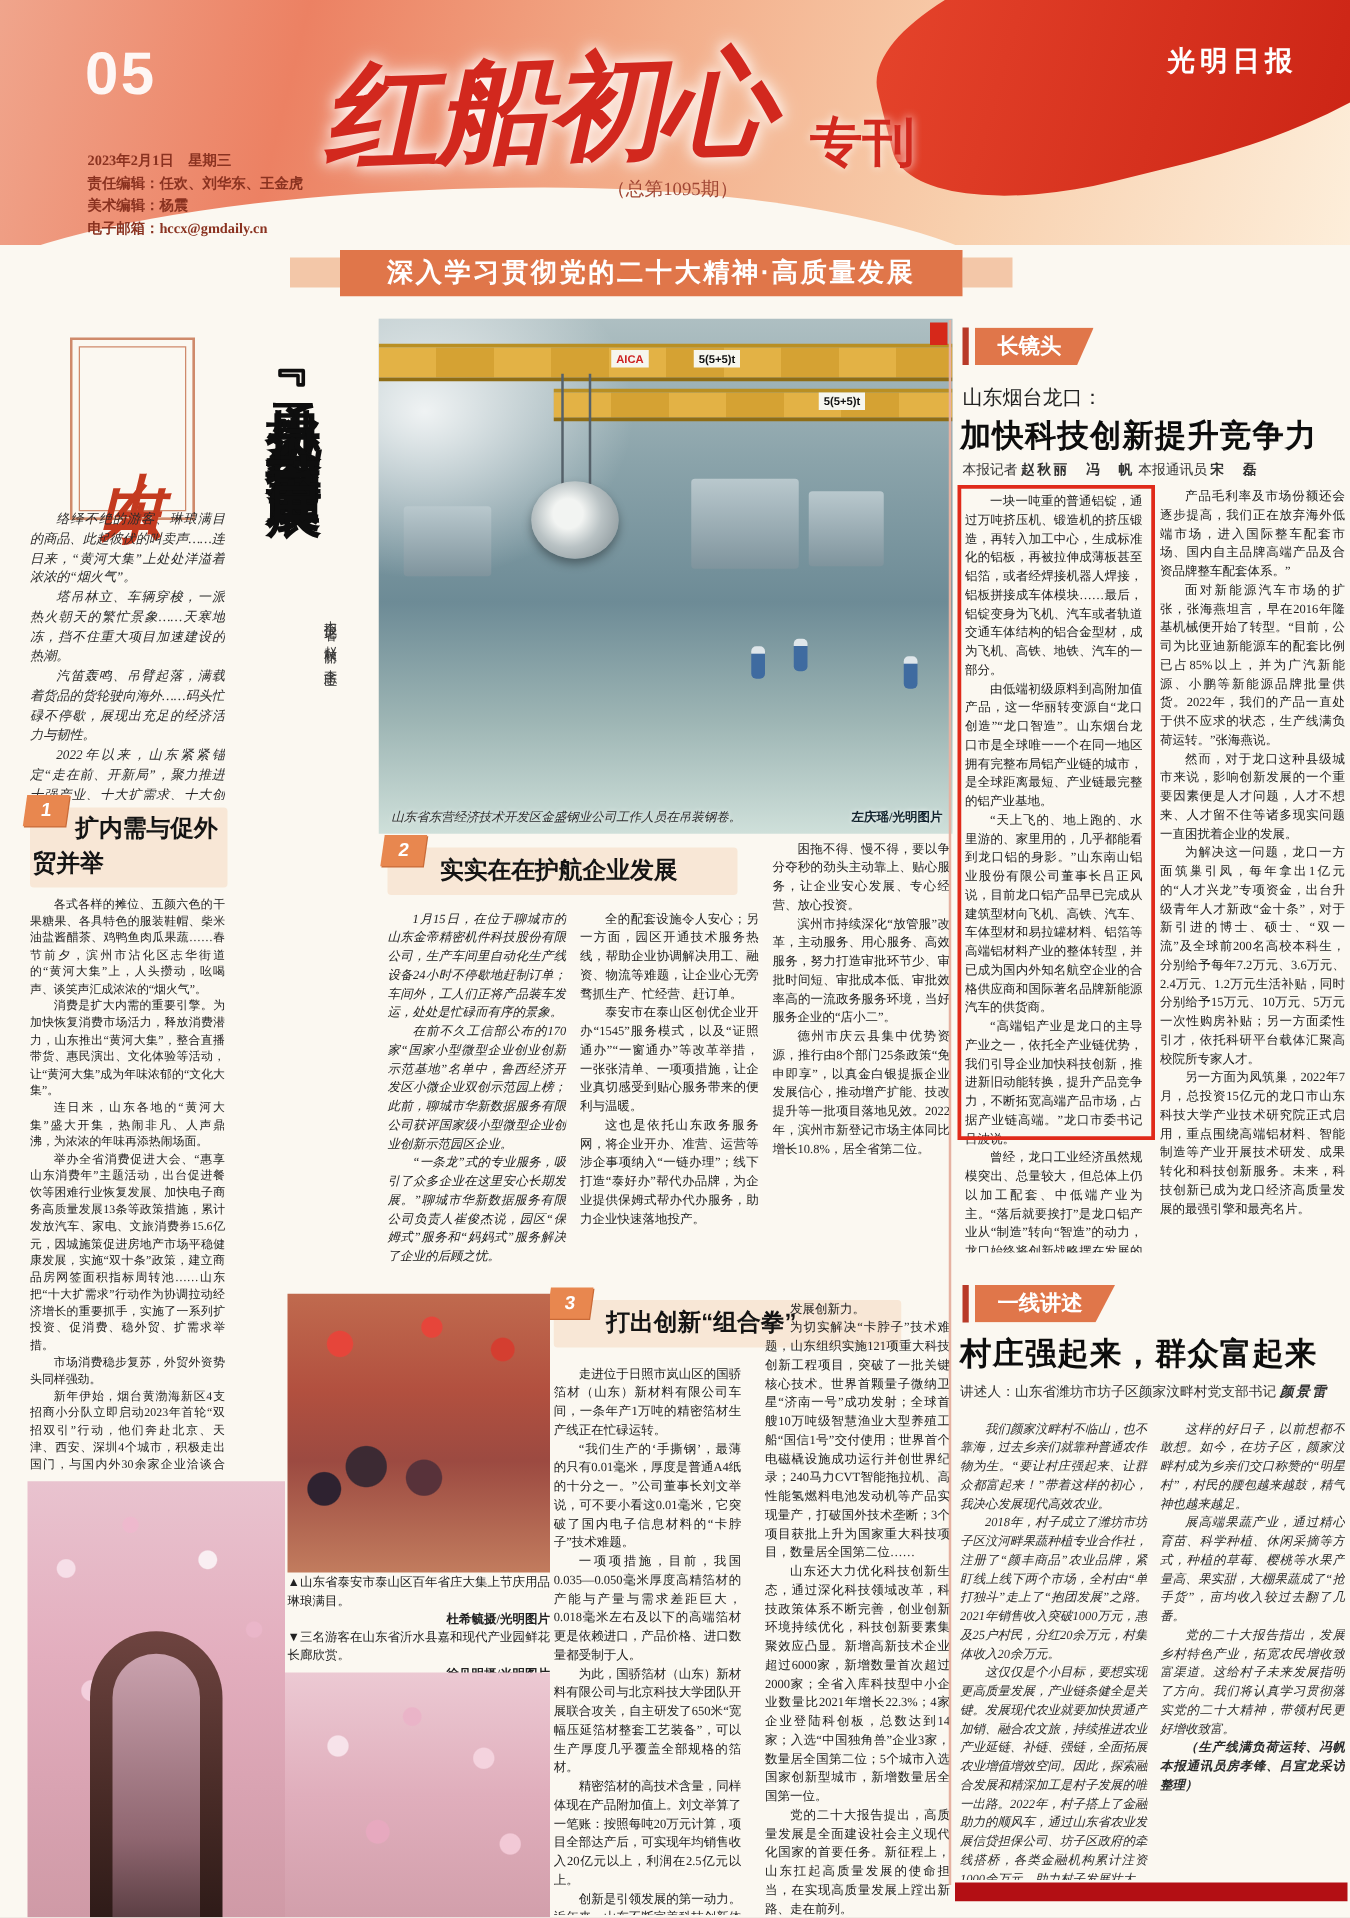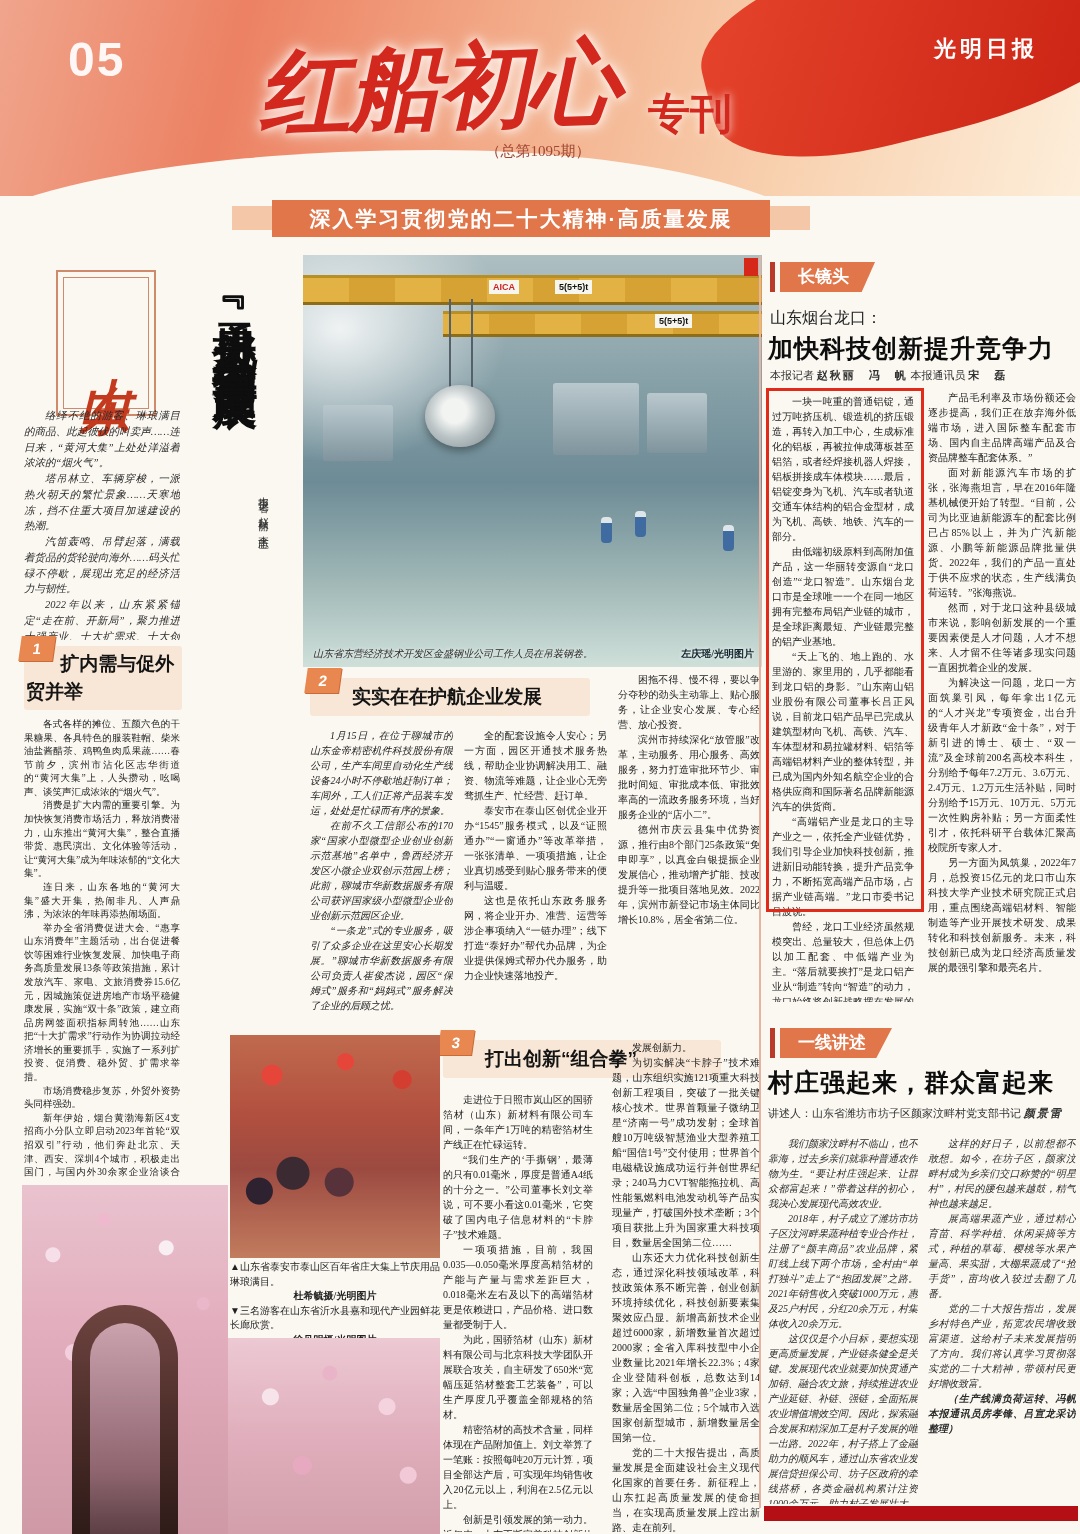--- a/index.html
+++ b/index.html
@@ -87,21 +87,21 @@
   .photo-market{left:230px;top:1035px;width:210px;height:223px;overflow:hidden;
       background:
         radial-gradient(circle at 20% 18%,#e6453a 0 10px,rgba(0,0,0,0) 11px),
         radial-gradient(circle at 55% 12%,#e6453a 0 8px,rgba(0,0,0,0) 9px),
         radial-gradient(circle at 82% 20%,#d43e30 0 9px,rgba(0,0,0,0) 10px),
         radial-gradient(circle at 30% 62%,#3c2a33 0 16px,rgba(0,0,0,0) 17px),
         radial-gradient(circle at 52% 66%,#58323a 0 14px,rgba(0,0,0,0) 15px),
         radial-gradient(circle at 14% 70%,#2e2230 0 13px,rgba(0,0,0,0) 14px),
         linear-gradient(180deg,#c06a4e 0%,#b2503f 35%,#9c4a41 60%,#c27c5e 100%);}
   .caps{left:230px;top:1260px;width:210px;font-size:10px;line-height:1.45;color:#222;text-align:justify;}
-  .caps .cr{text-align:center;font-weight:bold;}
+  .caps .cr{text-align:right;font-weight:bold;}
   .photo-flowers-tall{left:22px;top:1185px;width:206px;height:349px;overflow:hidden;
       background:
         radial-gradient(circle at 15% 20%,#f6dfe8 0 7px,rgba(0,0,0,0) 8px),
         radial-gradient(circle at 40% 10%,#eeb9cd 0 6px,rgba(0,0,0,0) 7px),
         radial-gradient(circle at 70% 18%,#f9eef2 0 7px,rgba(0,0,0,0) 8px),
         radial-gradient(circle at 88% 34%,#eab6c9 0 6px,rgba(0,0,0,0) 7px),
         radial-gradient(circle at 25% 48%,#f3cfdd 0 8px,rgba(0,0,0,0) 9px),
         radial-gradient(circle at 60% 40%,#e9aec6 0 7px,rgba(0,0,0,0) 8px),
         linear-gradient(180deg,#e9c3cf 0%,#e3aebe 40%,#d9a3b2 70%,#cf9aa6 100%);}
   .arch{position:absolute;left:50px;top:120px;width:106px;height:229px;border-radius:53px 53px 0 0;
@@ -121,20 +121,26 @@
 <body>
 
 <div id="page">
 
   <div class="abs hdr">
     <div class="abs hdr-swash1"></div>
     <div class="abs papername">光明日报</div>
   </div>
   <div class="abs hdr-curve"></div>
   <div class="abs pagenum sans">05</div>
+  <div class="abs hdr-info">
+    <div>2023年2月1日　星期三</div>
+    <div>责任编辑：任欢、刘华东、王金虎</div>
+    <div>美术编辑：杨震</div>
+    <div>电子邮箱：hccx@gmdaily.cn</div>
+  </div>
   <div class="abs masthead">红船初心</div>
   <div class="abs mast-suffix sans">专刊</div>
   <div class="abs issue">（总第1095期）</div>
 
   <div class="abs banner-wing" style="left:232px;"></div>
   <div class="abs banner-wing" style="left:770px;"></div>
   <div class="abs banner sans">深入学习贯彻党的二十大精神·高质量发展</div>
 
   <div class="abs region-box">
     <span>山东</span>

